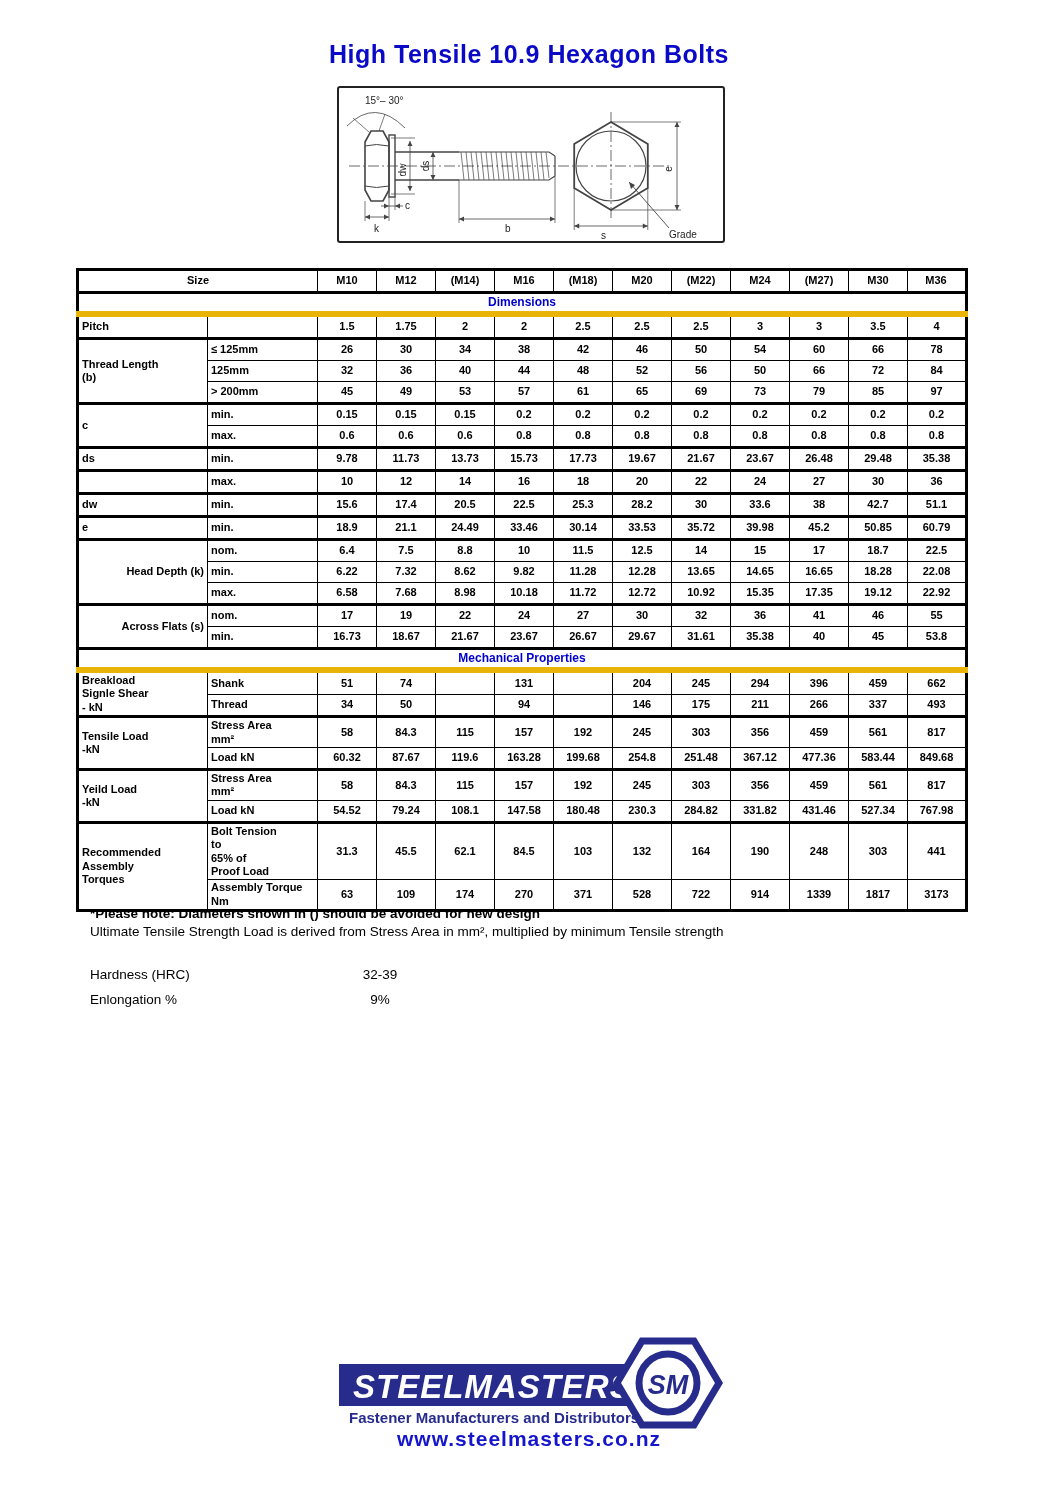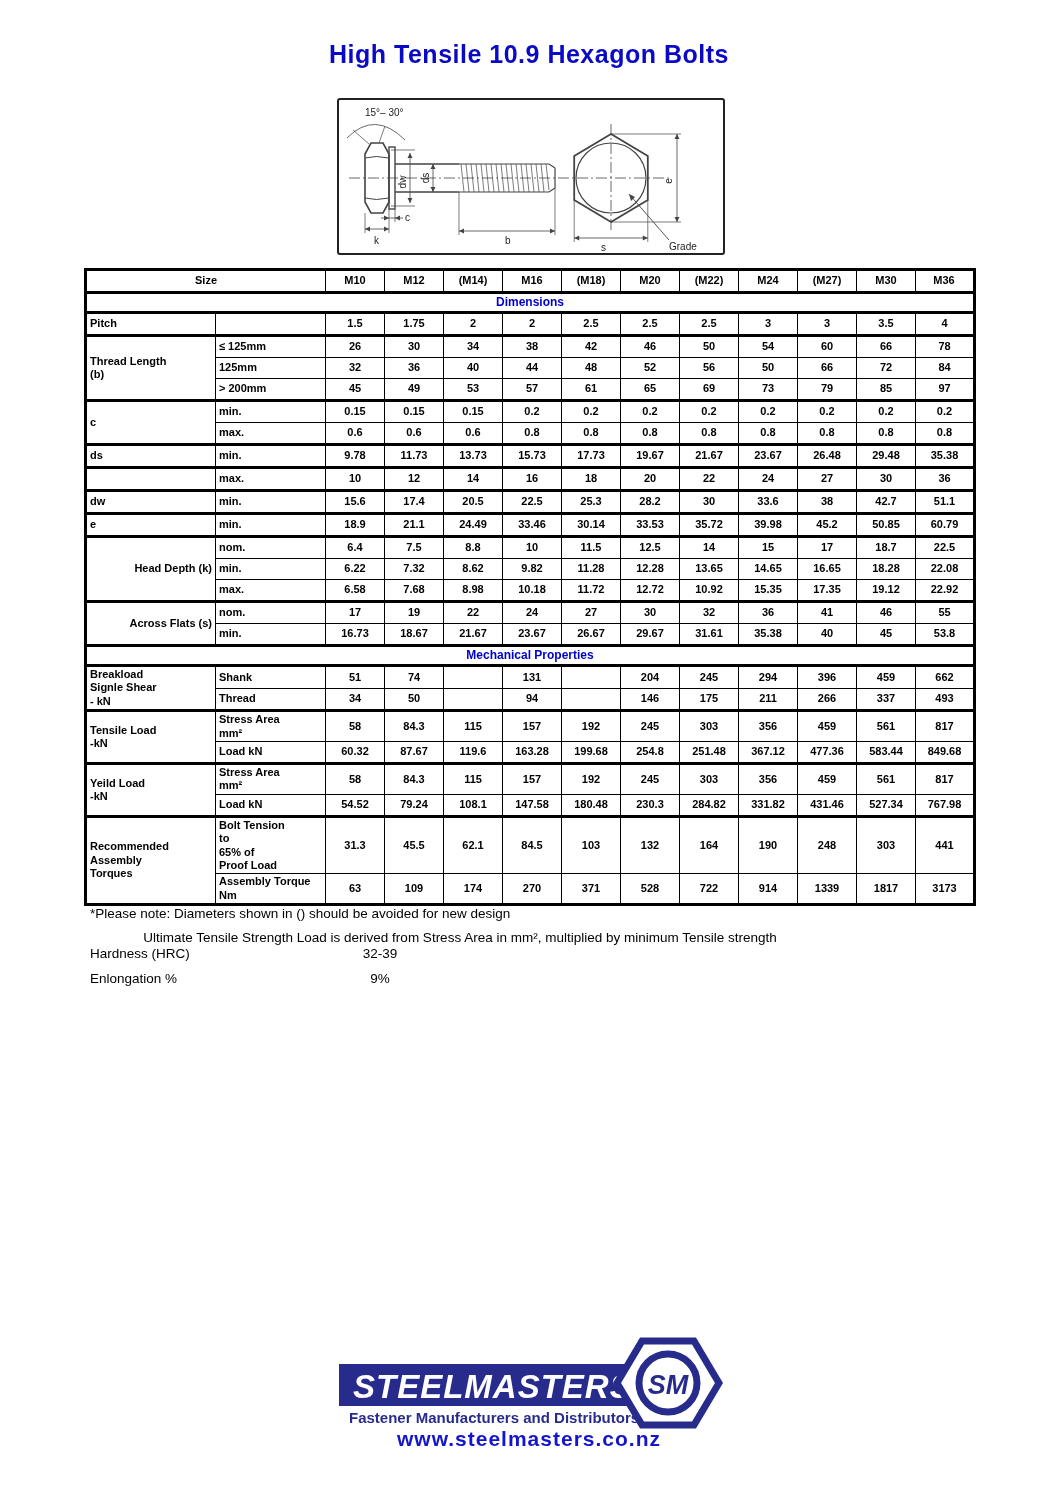--- a/index.html
+++ b/index.html
@@ -9,53 +9,53 @@
   }
 
   
   #page-title{
     position:absolute;top:40px;left:0;width:100%;text-align:center;
     font-size:25px;font-weight:bold;color:#0a0ac6;letter-spacing:.5px;
   }
 
   
   #diagram-box{
-    position:absolute;left:337px;top:98px;width:388px;height:157px;
+    position:absolute;left:337px;top:86px;width:388px;height:157px;
     border:2px solid #222;border-radius:3px;background:#fff;box-sizing:border-box;
   }
   #diagram-box svg{display:block;}
   .dim-text{font-size:10px;fill:#222;font-family:"Liberation Sans",sans-serif;}
 
   
-  #table-wrap{position:absolute;left:84px;top:268px;}
+  #table-wrap{position:absolute;left:76px;top:268px;}
   table#bolt-table{
     border-collapse:collapse;table-layout:fixed;width:892px;background:#fff;
     border:3px solid #000;
   }
   #bolt-table td{
     border:1px solid #000;font-size:11px;font-weight:bold;color:#000;
     padding:1px 3px;vertical-align:middle;line-height:1.22;height:18px;
     overflow:hidden;
   }
   #bolt-table td.val{text-align:center;padding:1px 1px;}
   #bolt-table td.grp{white-space:pre-line;}
   #bolt-table td.grp.ctr{text-align:right;}
   #bolt-table td.sub{white-space:pre-line;}
   #bolt-table tr.gs td{border-top:3px solid #000;}
   #bolt-table tr.sec td{
-    border-top:3px solid #000;border-bottom:1px solid #eab308;
+    border-top:3px solid #000;border-bottom:6px solid #eab308;
     color:#0000cc;text-align:center;font-size:12px;height:15px;
   }
   #bolt-table thead td{text-align:center;}
   #bolt-table thead td.size-last{text-align:center;padding-left:2px;}
 
   
   #notes{position:absolute;left:90px;top:906px;width:740px;font-size:13.5px;}
-  #notes .note1{font-weight:normal;margin-bottom:9px;}
-  #notes .note2{font-weight:normal;margin-bottom:1px;text-align:center;}
+  #notes .note1{font-weight:bold;margin-bottom:3px;}
+  #notes .note2{font-weight:normal;margin-bottom:28px;}
   .spec-row{position:relative;height:25px;}
   .spec-label{position:absolute;left:0;top:0;}
   .spec-value{position:absolute;left:225px;top:0;width:130px;text-align:center;white-space:pre;}
 
   
   #logo{position:absolute;left:339px;top:1337px;width:384px;height:92px;}
   #logo .banner{position:absolute;left:0;top:27px;width:318px;height:42px;background:#272c8c;}
   #logo .brand{
     position:absolute;left:14px;top:31px;color:#fff;font-style:italic;font-weight:bold;
     font-size:33px;letter-spacing:1px;white-space:nowrap;

